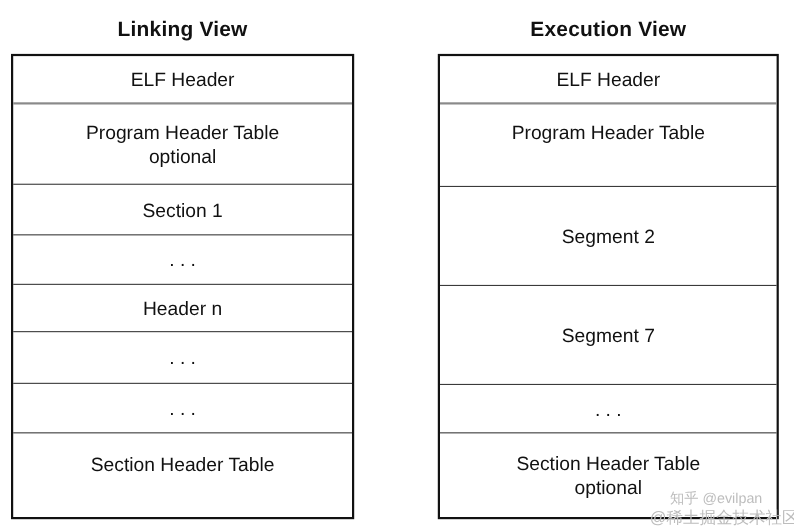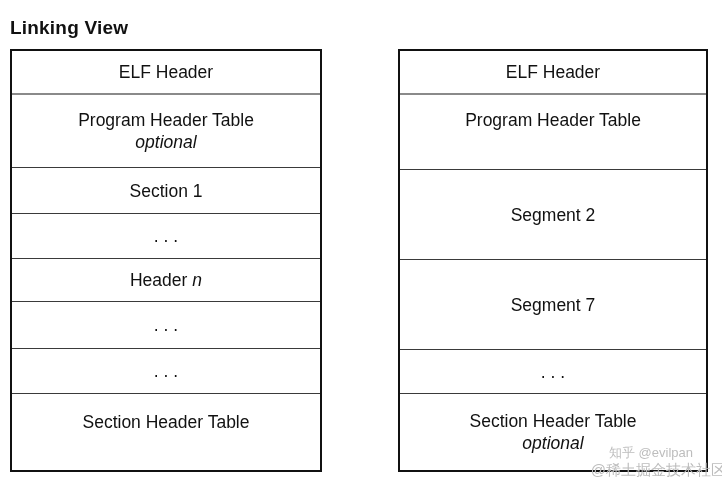--- a/index.html
+++ b/index.html
@@ -15,21 +15,21 @@
     position:relative;
     width:722px;height:484px;
     background:var(--bg);
     font-family:"Liberation Sans", sans-serif;
     color:var(--ink);
     overflow:hidden;
   }
   .col-title{
     position:absolute;
     top:17px;
-    text-align:left;
+    text-align:center;
     font-size:19px;
     font-weight:bold;
     letter-spacing:.2px;
     color:var(--ink);
   }
   .col-title.left{left:10px;width:312px;}
   .col-title.right{left:398px;width:310px;}
   .box{
     position:absolute;
     top:49px;
@@ -49,21 +49,21 @@
     justify-content:center;
     border-bottom:1px solid var(--divider);
     font-size:17.5px;
     line-height:22px;
     text-align:center;
   }
   .row:last-child{border-bottom:none;}
   .row.soft-divider{border-bottom:2px solid var(--divider-soft);}
   .row.two-line{flex-direction:column;}
   .row.align-top{align-items:flex-start;}
-  .italic{font-style:italic;}
+  .italic{}
   .suffix{margin-left:5px;}
   
   .lh1{flex:0 0 44px;}
   .lh2{flex:0 0 73px;}
   .lh3{flex:0 0 46px;align-items:center;}
   .lh4{flex:0 0 45px;}
   .lh5{flex:0 0 43px;}
   .lh6{flex:0 0 47px;}
   .lh7{flex:0 0 45px;}
   .lh8{flex:1 1 auto;padding-top:17px;}
@@ -84,20 +84,21 @@
   }
   .wm1{top:444px;right:29px;font-size:13px;}
   .wm2{top:461px;right:-4px;font-size:15px;}
 </style>
 </head>
 <body>
 
 <div class="canvas">
 
   <div class="col-title left">Linking View</div>
+  <div class="col-title right">Execution View</div>
 
   <div class="box left">
     <div class="row lh1 soft-divider">
       <span>ELF Header</span>
     </div>
     <div class="row lh2 two-line">
       <span>Program Header Table</span>
       <span class="italic">optional</span>
     </div>
     <div class="row lh3">

